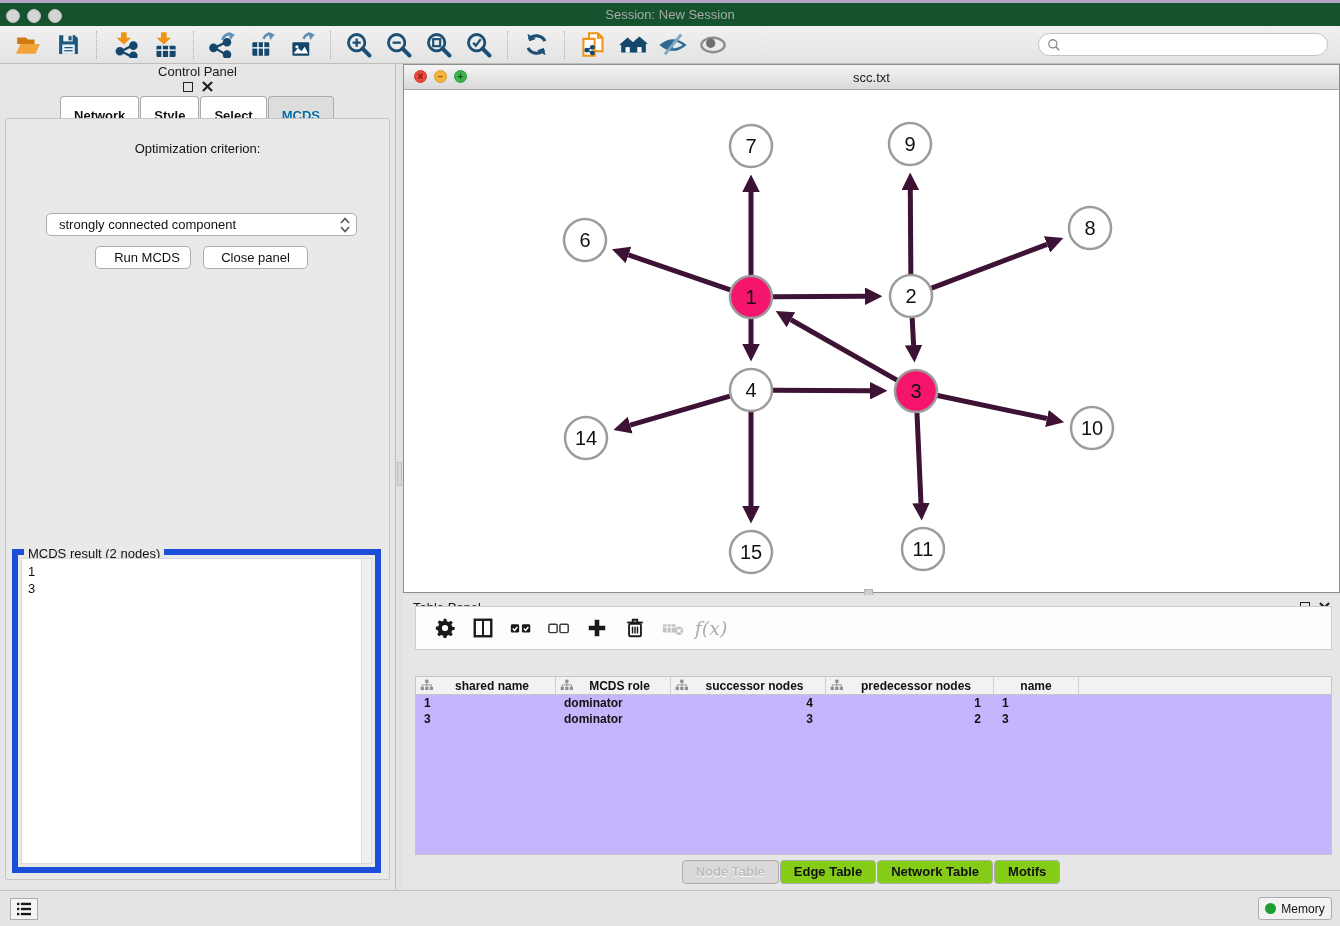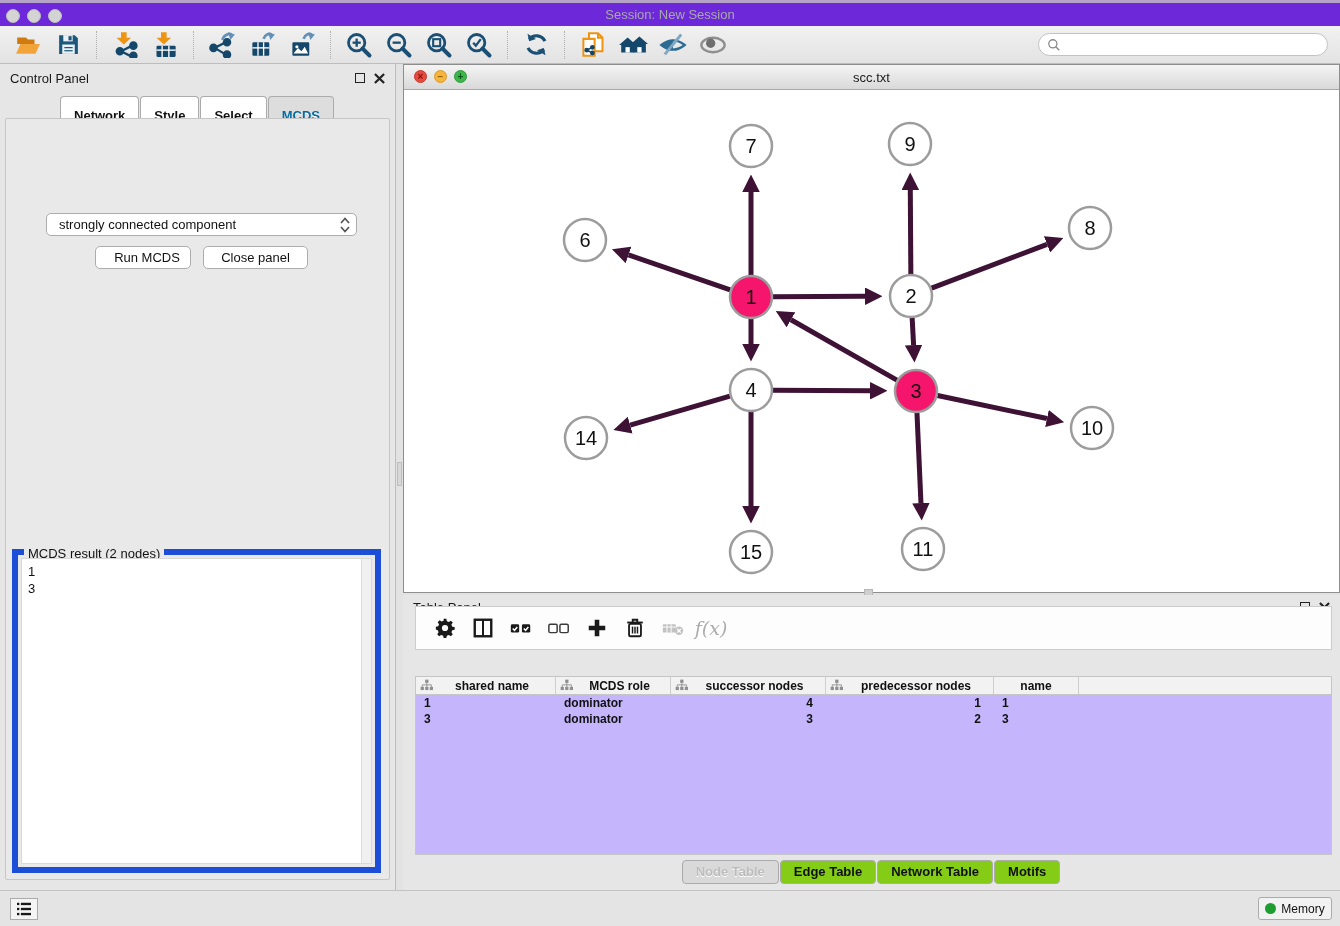--- a/index.html
+++ b/index.html
@@ -1,32 +1,32 @@
 <!DOCTYPE html>
 <html><head>
 <meta charset="utf-8">
 <style>
   * { margin:0; padding:0; box-sizing:border-box; }
   html,body { width:1340px; height:926px; font-family:"Liberation Sans",sans-serif; background:#E2E2E2; overflow:hidden; position:relative; }
 
   
-  .titlebar { position:absolute; left:0; top:0; width:1340px; height:26px; background:#6d28d9; border-top:3px solid #B4A3C6; display:flex; align-items:center; justify-content:center; }
+  .titlebar { position:absolute; left:0; top:0; width:1340px; height:26px; background:#14532d; border-top:3px solid #B4A3C6; display:flex; align-items:center; justify-content:center; }
   .titlebar .tl-group { position:absolute; left:6px; top:6px; display:flex; gap:7px; }
   .tl { width:14px; height:14px; border-radius:50%; background:#D4D4D4; border:1px solid #BDBDBD; }
   .win-title { color:#A9A9A9; font-size:13px; }
 
   .toolbar { position:absolute; left:0; top:26px; width:1340px; height:38px; background:linear-gradient(#F1F1F1,#E3E3E3); border-bottom:1px solid #BDBDBD; display:flex; align-items:center; padding-left:8px; }
   .tb-icon { width:30px; height:30px; display:flex; align-items:center; justify-content:center; margin:0 5px; }
   .tb-sep { width:1px; height:28px; margin:0 8px; border-left:1px dotted #AFAFAF; }
   .search-wrap { position:absolute; right:12px; top:7px; width:290px; height:23px; background:#FFF; border:1px solid #C2C2C2; border-radius:12px; display:flex; align-items:center; padding-left:8px; }
   .search-wrap input { border:none; outline:none; flex:1; font-size:12px; background:transparent; height:100%; }
 
   
   .control-panel { position:absolute; left:0; top:64px; width:396px; height:826px; background:#E6E6E6; border-right:1px solid #BDBDBD; }
-  .cp-header { height:28px; display:flex; align-items:center; padding:0 10px; }
+  .cp-header { height:28px; display:flex; align-items:center; padding:0 10px;flex-direction:column; }
   .cp-title { font-size:13px; color:#1A1A1A; flex:1; }
   .panel-btns { display:flex; gap:9px; align-items:center; }
   .float-box { width:10px; height:10px; border:1.6px solid #222; }
   .tabs-row { display:flex; justify-content:center; margin-top:4px; }
   .tab { font-size:13px; font-weight:bold; color:#111; background:#FFF; border:1px solid #ABABAB; border-bottom:none; border-radius:4px 4px 0 0; padding:11px 13px 4px; margin-right:1px; }
   .tab.selected { background:#DDDDDD; color:#0369a1; text-shadow:0 1px 0 #FFF; }
   .cp-content { position:absolute; left:5px; right:5px; top:54px; bottom:10px; background:#E9E9E9; border:1px solid #C6C6C6; border-radius:2px; }
   .opt-label { text-align:center; font-size:13px; color:#111; margin-top:22px; }
   .criterion-select { position:absolute; left:40px; top:94px; width:311px; height:23px; background:#FFF; border:1px solid #ADADAD; border-radius:5px; display:flex; align-items:center; padding:0 6px 0 12px; font-size:13px; color:#111; }
   .criterion-select .val { flex:1; }
@@ -262,20 +262,21 @@
         </svg>
     </span>
   </div>
   <div class="tabs-row">
     <span class="tab">Network</span>
     <span class="tab">Style</span>
     <span class="tab">Select</span>
     <span class="tab selected">MCDS</span>
   </div>
   <div class="cp-content">
+    <div class="opt-label">Optimization criterion:</div>
     <div class="criterion-select">
       <span class="val">strongly connected component</span>
       <svg width="10" height="16" viewBox="0 0 10 16">
           <path d="M1 6l4-4.5L9 6" fill="none" stroke="#555" stroke-width="1.7"></path>
           <path d="M1 10l4 4.5L9 10" fill="none" stroke="#555" stroke-width="1.7"></path>
         </svg>
     </div>
     <div class="btn-row">
       <span class="push-btn run-btn">Run MCDS</span>
       <span class="push-btn close-btn">Close panel</span>

